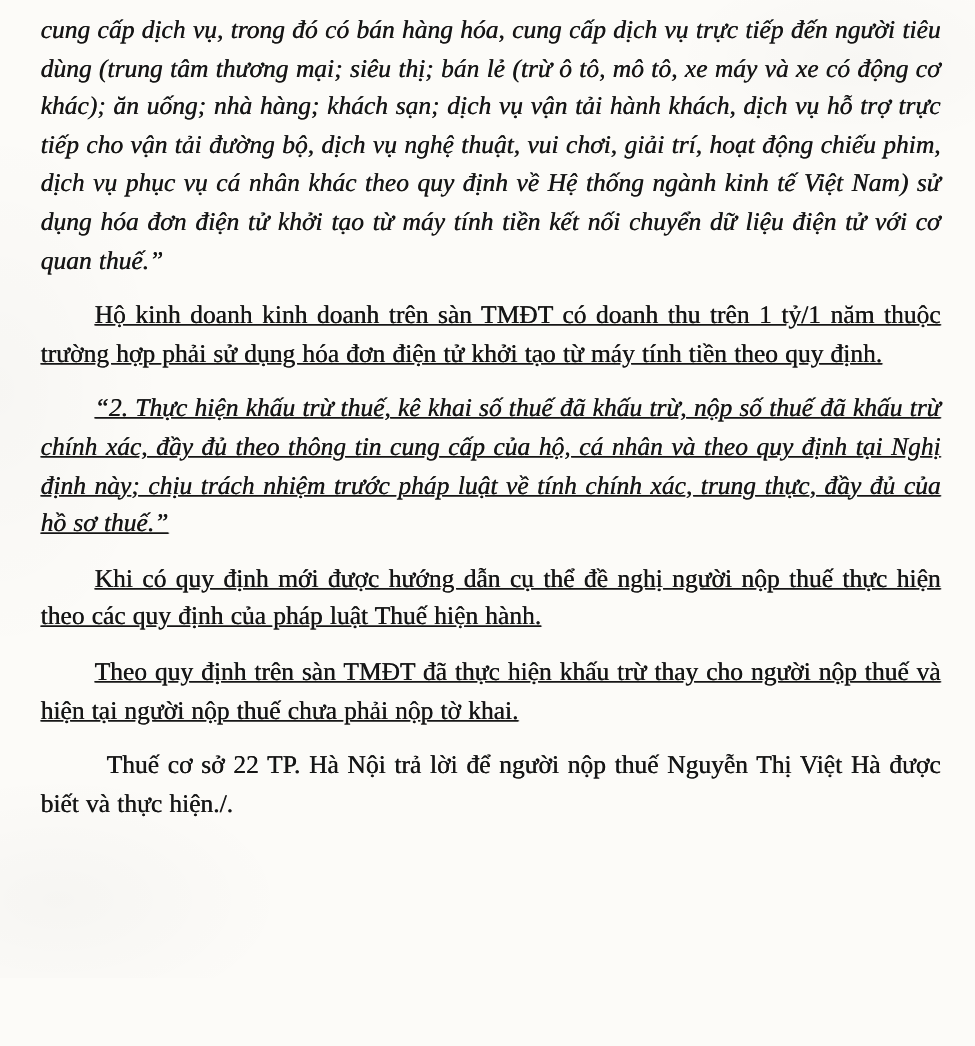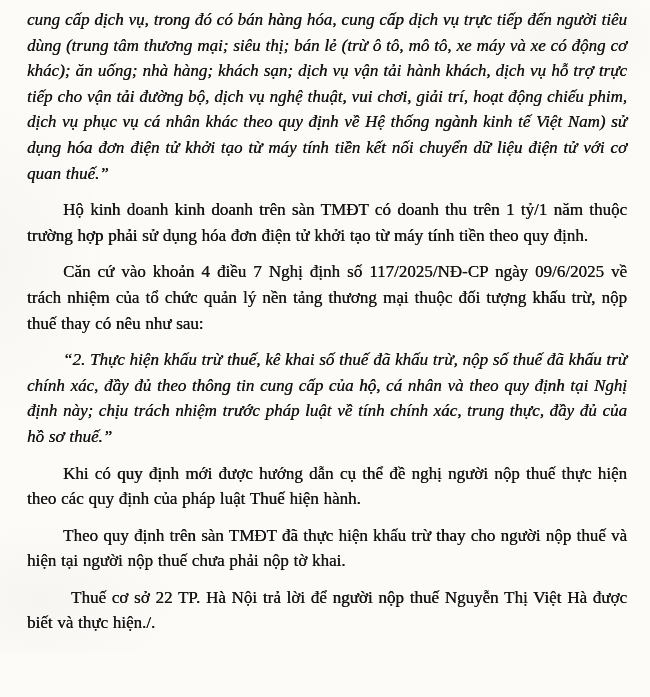--- a/index.html
+++ b/index.html
@@ -34,33 +34,32 @@
   }
 
   .para {
     margin-bottom: 11px;
     
     text-shadow: 0.3px 0 0 currentColor;
     word-spacing: 0.5px;
   }
 
   .para.italic   { font-style: italic; }
-  .para.indent   { text-indent: 36px; }
+  .para.indent   { text-indent: 36px; text-decoration: underline; }
   .para.indent-lg{ text-indent: 44px; font-family: Liberation Serif, serif; }
 </style>
 </head>
 <body style="--page-bg: #fcfbf8; --page-fg: #161616;">
 
 <div class="page">
   <p class="para italic">cung cấp dịch vụ, trong đó có bán hàng hóa, cung cấp dịch vụ trực tiếp đến người tiêu dùng (trung tâm thương mại; siêu thị; bán lẻ (trừ ô tô, mô tô, xe máy và xe có động cơ khác); ăn uống; nhà hàng; khách sạn; dịch vụ vận tải hành khách, dịch vụ hỗ trợ trực tiếp cho vận tải đường bộ, dịch vụ nghệ thuật, vui chơi, giải trí, hoạt động chiếu phim, dịch vụ phục vụ cá nhân khác theo quy định về Hệ thống ngành kinh tế Việt Nam) sử dụng hóa đơn điện tử khởi tạo từ máy tính tiền kết nối chuyển dữ liệu điện tử với cơ quan thuế.”</p>
 
   <p class="para indent">Hộ kinh doanh kinh doanh trên sàn TMĐT có doanh thu trên 1 tỷ/1 năm thuộc trường hợp phải sử dụng hóa đơn điện tử khởi tạo từ máy tính tiền theo quy định.</p>
 
 
-  <p class="para indent">Căn cứ vào khoản 4 điều 7 Nghị định số 117/2025/NĐ-CP ngày 09/6/2025 về trách nhiệm của tổ chức quản lý nền tảng thương mại thuộc đối tượng khấu trừ, nộp thuế thay có nêu như sau:</p>
 
   <p class="para italic indent">“2. Thực hiện khấu trừ thuế, kê khai số thuế đã khấu trừ, nộp số thuế đã khấu trừ chính xác, đầy đủ theo thông tin cung cấp của hộ, cá nhân và theo quy định tại Nghị định này; chịu trách nhiệm trước pháp luật về tính chính xác, trung thực, đầy đủ của hồ sơ thuế.”</p>
 
   <p class="para indent">Khi có quy định mới được hướng dẫn cụ thể đề nghị người nộp thuế thực hiện theo các quy định của pháp luật Thuế hiện hành.</p>
 
   <p class="para indent">Theo quy định trên sàn TMĐT đã thực hiện khấu trừ thay cho người nộp thuế và hiện tại người nộp thuế chưa phải nộp tờ khai.</p>
 
   <p class="para indent-lg">Thuế cơ sở 22 TP. Hà Nội trả lời để người nộp thuế Nguyễn Thị Việt Hà được biết và thực hiện./.</p>
 </div>
 

